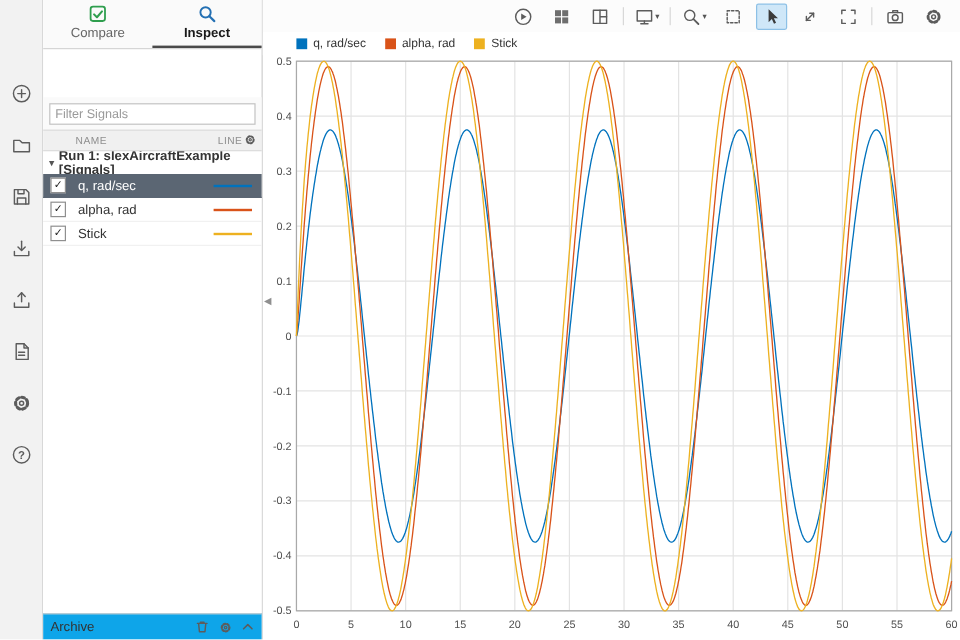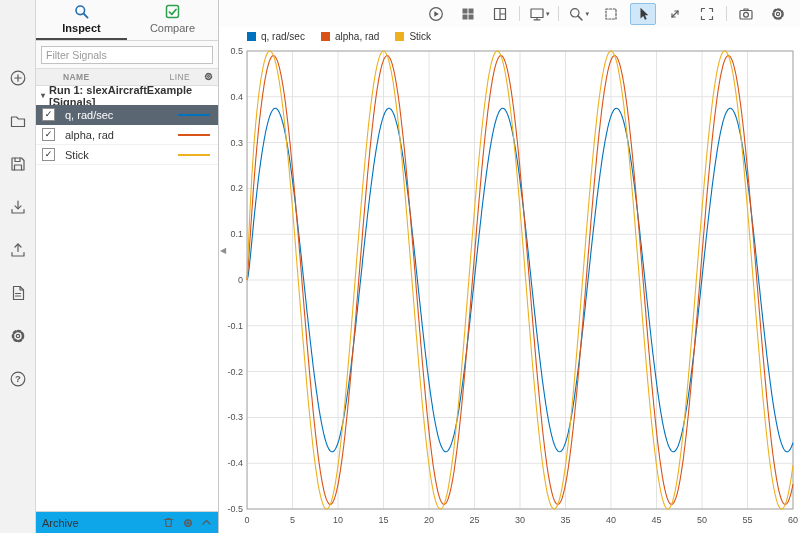--- a/index.html
+++ b/index.html
@@ -8,26 +8,26 @@
 
   
   .iconstrip{width:36px;border-right:1px solid #d8d8d8;background:#f2f2f2;display:flex;flex-direction:column;align-items:center;padding-top:68px;gap:24px;box-sizing:border-box;flex:none;}
   .strip-btn{width:20px;height:19px;display:flex;align-items:center;justify-content:center;cursor:pointer;}
 
   
   .panel{width:183px;border-right:1px solid #c6c6c6;background:#fff;display:flex;flex-direction:column;box-sizing:border-box;flex:none;}
   .tabs{display:flex;height:40px;border-bottom:1px solid #d5d5d5;background:#fafafa;flex:none;}
   .tab{flex:1;display:flex;flex-direction:column;align-items:center;justify-content:center;gap:3px;font-size:11px;color:#666;cursor:pointer;border-bottom:2px solid transparent;box-sizing:border-box;}
   .tab.active{color:#1a1a1a;font-weight:bold;border-bottom-color:#4a4a4a;}
-  .filterrow{padding:4px 5px;background:#fafafa;flex:none;}
+  .filterrow{padding:4px 5px;background:#fafafa;flex:none;margin-top:40px;}
   .filterrow input{width:100%;box-sizing:border-box;height:18px;border:1px solid #c2c2c2;font-size:10.5px;padding:0 4px;color:#333;font-family:"Liberation Sans",sans-serif;}
   .filterrow input::placeholder{color:#9a9a9a;}
   .thead{height:16px;display:flex;align-items:center;background:#f0f0f0;border-top:1px solid #ddd;border-bottom:1px solid #ddd;font-size:8.5px;color:#8f8f8f;letter-spacing:.4px;position:relative;flex:none;}
-  .thead .c-name{margin-left:27px;font-weight:bold;}
-  .thead .c-line{position:absolute;right:28px;}
+  .thead .c-name{margin-left:27px;}
+  .thead .c-line{position:absolute;right:16px;}
   .thead .c-gear{position:absolute;right:4px;top:2px;}
   .runrow{height:19px;display:flex;align-items:center;font-size:11px;font-weight:bold;color:#333;padding-left:5px;gap:4px;background:#fff;flex:none;cursor:pointer;}
   .caret{font-size:8px;color:#555;}
   .sigrow{height:19px;display:flex;align-items:center;background:#fff;border-bottom:1px solid #f1f1f1;cursor:pointer;flex:none;}
   .sigrow.selected{background:#5b6673;border-bottom-color:#5b6673;}
   .cb{width:11px;height:11px;border:1px solid #8f8f8f;background:#fff;margin-left:6px;font-size:9px;line-height:11px;text-align:center;color:#222;flex:none;cursor:pointer;}
   .signame{font-size:11px;color:#333;margin-left:10px;white-space:nowrap;}
   .sigrow.selected .signame{color:#fff;}
   .swatch{width:32px;height:2px;margin-left:auto;margin-right:8px;flex:none;}
   .panelfill{flex:1;background:#fff;}
@@ -120,37 +120,37 @@
           <svg class="ic" width="18" height="18" viewBox="0 0 18 18">
             <circle cx="9" cy="9" r="6.8"></circle>
             <text x="9" y="12.3" text-anchor="middle" font-size="9.5" fill="#5c5c5c" stroke="none" font-weight="bold">?</text>
           </svg>
         </span>
       </div>
   </div>
 
   <div class="panel">
     <div class="tabs">
+      <div class="tab">
+        <span>
+            <svg class="ic" width="15" height="15" viewBox="0 0 15 15">
+              <rect x="1.5" y="1.5" width="12" height="12" rx="2" stroke="#2f9e4e" stroke-width="1.5"></rect>
+              <path d="M4.4 8l2.4 2.4 4.2-4.9" stroke="#2f9e4e" stroke-width="1.7"></path>
+            </svg>
+          </span>
+        <span>Compare</span>
+      </div>
       <div class="tab active">
         <span>
             <svg class="ic" width="15" height="15" viewBox="0 0 15 15">
               <circle cx="6.3" cy="6.3" r="4.3" stroke="#2470b3" stroke-width="1.6"></circle>
               <path d="M9.5 9.5L13.6 13.6" stroke="#2470b3" stroke-width="1.8"></path>
             </svg>
           </span>
         <span>Inspect</span>
-      </div>
-      <div class="tab">
-        <span>
-            <svg class="ic" width="15" height="15" viewBox="0 0 15 15">
-              <rect x="1.5" y="1.5" width="12" height="12" rx="2" stroke="#2f9e4e" stroke-width="1.5"></rect>
-              <path d="M4.4 8l2.4 2.4 4.2-4.9" stroke="#2f9e4e" stroke-width="1.7"></path>
-            </svg>
-          </span>
-        <span>Compare</span>
       </div>
     </div>
 
     <div class="filterrow">
       <input type="text" placeholder="Filter Signals" style="">
     </div>
 
     <div class="thead">
       <span class="c-name">NAME</span>
       <span class="c-line">LINE</span>

